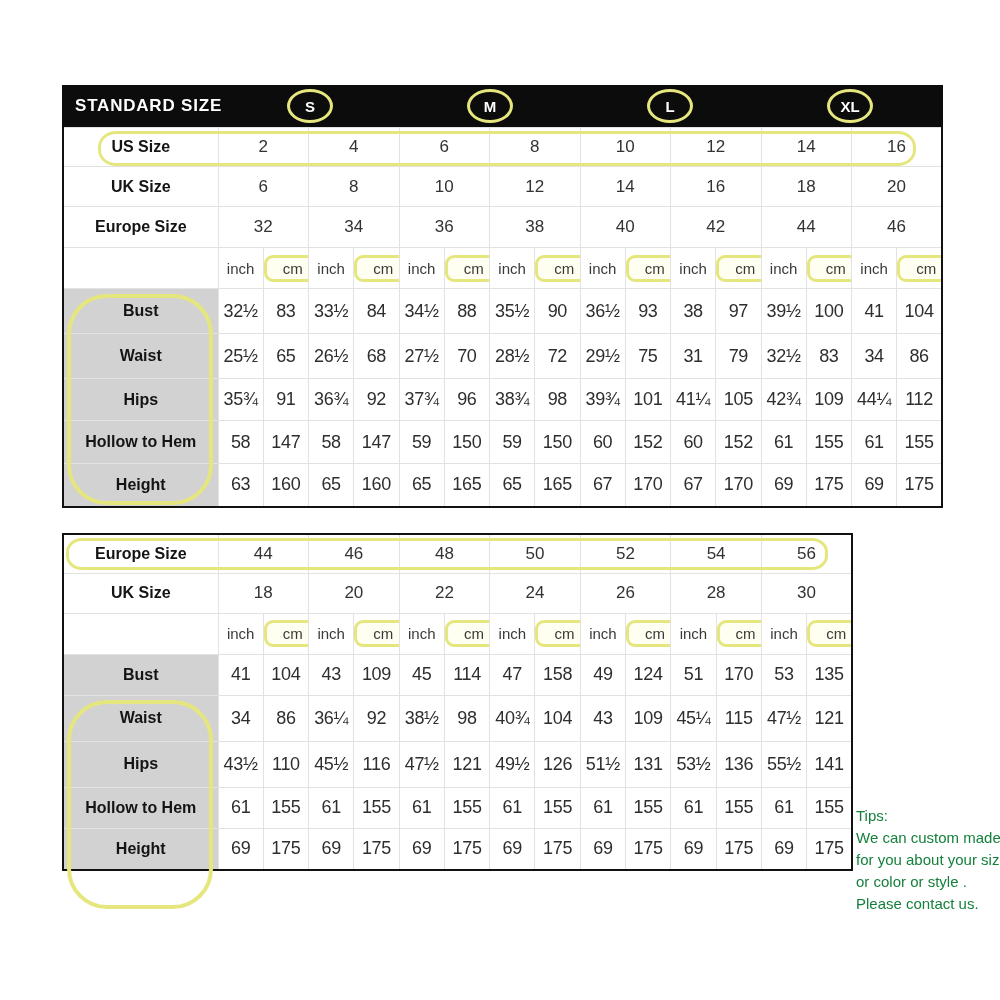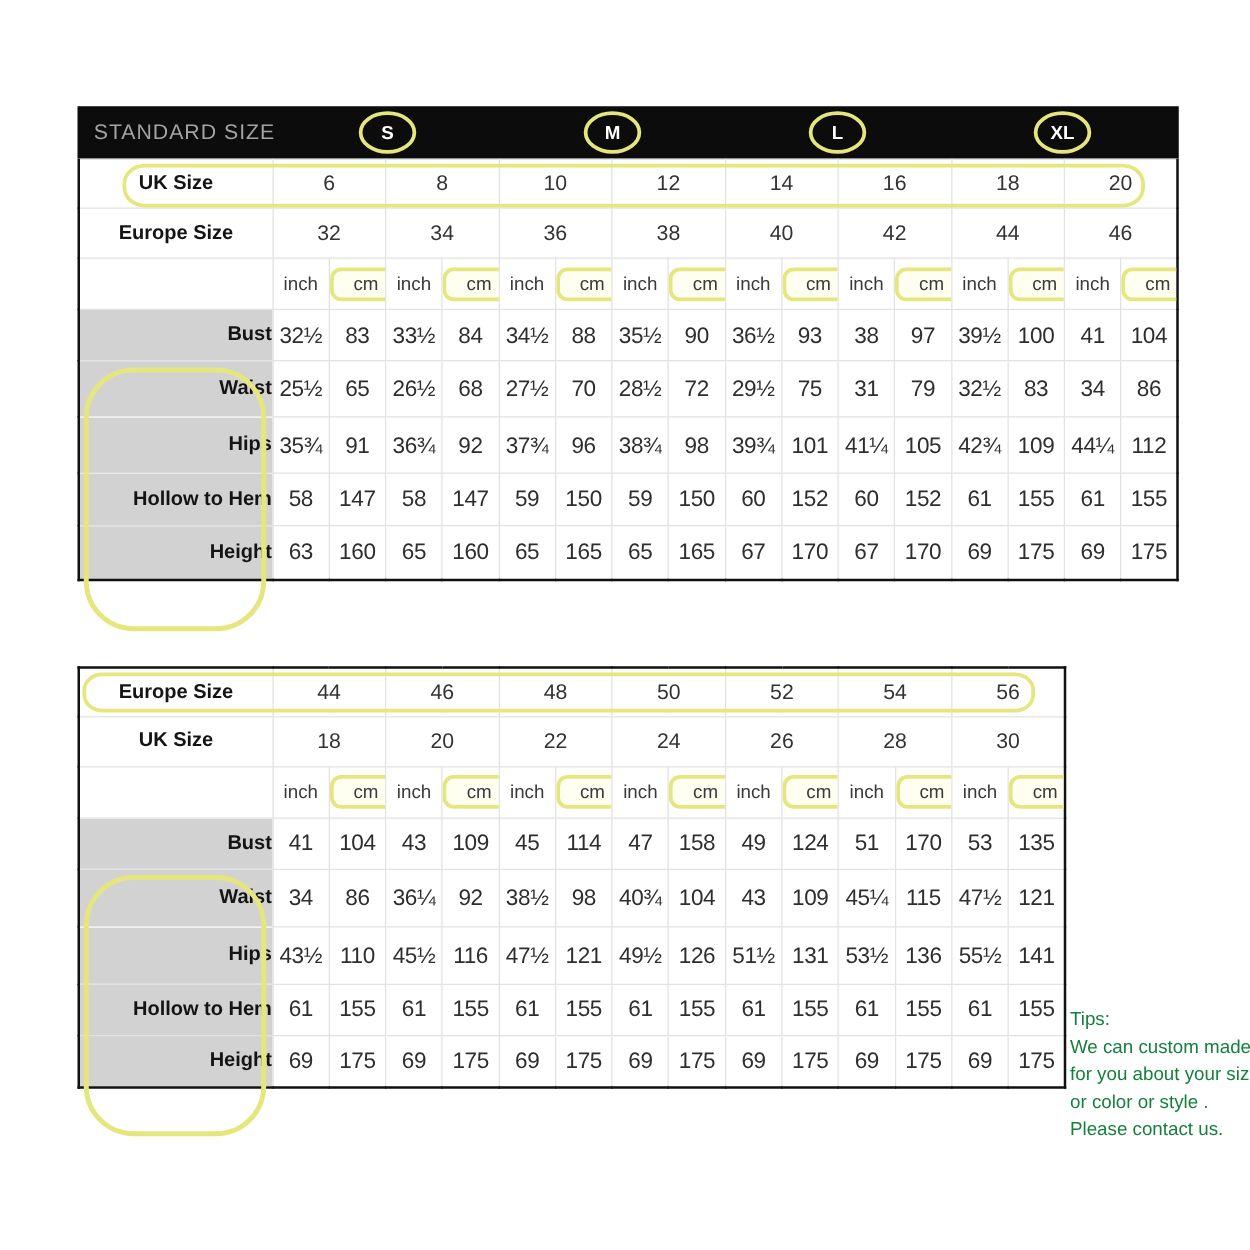--- a/index.html
+++ b/index.html
@@ -6,39 +6,39 @@
   html,body { width:1000px; height:1000px; background:#ffffff; }
   body { position:relative; font-family:"Liberation Sans", sans-serif; color:#2b2b2b; }
 
   .page { position:absolute; inset:0; width:1000px; height:1000px; background:#fff; overflow:hidden; }
 
   
   .std-bar {
     position:absolute; left:62px; top:85px; width:881px; height:42px;
     background:#0c0c0c; display:flex; align-items:center; padding-left:13px;
   }
-  .std-title { color:#a3a3a3; font-weight:normal; font-size:17px; letter-spacing:0.8px; }
+  .std-title { color:#ffffff; font-weight:bold; font-size:17px; letter-spacing:0.8px; }
   .size-badge {
     position:absolute; top:4px; width:46px; height:34px;
     border:3px solid #e6e67e; border-radius:50%;
     display:flex; align-items:center; justify-content:center;
     color:#ffffff; font-weight:bold; font-size:15px;
   }
   .badge-s  { left:225px; }
   .badge-m  { left:405px; }
   .badge-l  { left:585px; }
   .badge-xl { left:765px; }
 
   
   table { border-collapse:collapse; table-layout:fixed; position:absolute; background:#fff; }
   #standard-table { left:62px; top:127px; width:881px; border:2px solid #111; border-top:none; }
   #plus-table     { left:62px; top:533px; width:791px; border:2px solid #111; }
   td { border:1px solid #e2e2e2; text-align:center; vertical-align:middle; overflow:hidden; }
   .label-cell { font-weight:bold; color:#141414; font-size:16px; }
-  .shaded     { background:#d2d2d2;text-align:right; }
+  .shaded     { background:#d2d2d2; }
   .group-cell { font-size:17px; color:#333; }
   .unit-cell  { font-size:15px; color:#3a3a3a; padding:0; }
   .data-cell  { font-size:18px; color:#2e2e2e; letter-spacing:-0.3px; padding:0; }
   .cm-box {
     display:inline-block; min-width:25px; padding:3px 16px;
     border:3px solid #e6e67e; border-radius:9px;
     background:rgba(252,252,215,0.35); line-height:1;
   }
   .inch-label { display:inline-block; padding:3px 0; }
 
@@ -88,20 +88,31 @@
     <span class="size-badge badge-l">L</span>
     <span class="size-badge badge-xl">XL</span>
   </div>
 
   <table id="standard-table">
     <colgroup>
         <col style="width:155px">
         <col span="16">
       </colgroup>
     <tbody id="standard-tbody">
+        <tr>
+          <td class="label-cell">US Size</td>
+          <td colspan="2" class="group-cell">2</td>
+          <td colspan="2" class="group-cell">4</td>
+          <td colspan="2" class="group-cell">6</td>
+          <td colspan="2" class="group-cell">8</td>
+          <td colspan="2" class="group-cell">10</td>
+          <td colspan="2" class="group-cell">12</td>
+          <td colspan="2" class="group-cell">14</td>
+          <td colspan="2" class="group-cell">16</td>
+        </tr>
         <tr>
           <td class="label-cell">UK Size</td>
           <td colspan="2" class="group-cell">6</td>
           <td colspan="2" class="group-cell">8</td>
           <td colspan="2" class="group-cell">10</td>
           <td colspan="2" class="group-cell">12</td>
           <td colspan="2" class="group-cell">14</td>
           <td colspan="2" class="group-cell">16</td>
           <td colspan="2" class="group-cell">18</td>
           <td colspan="2" class="group-cell">20</td>

